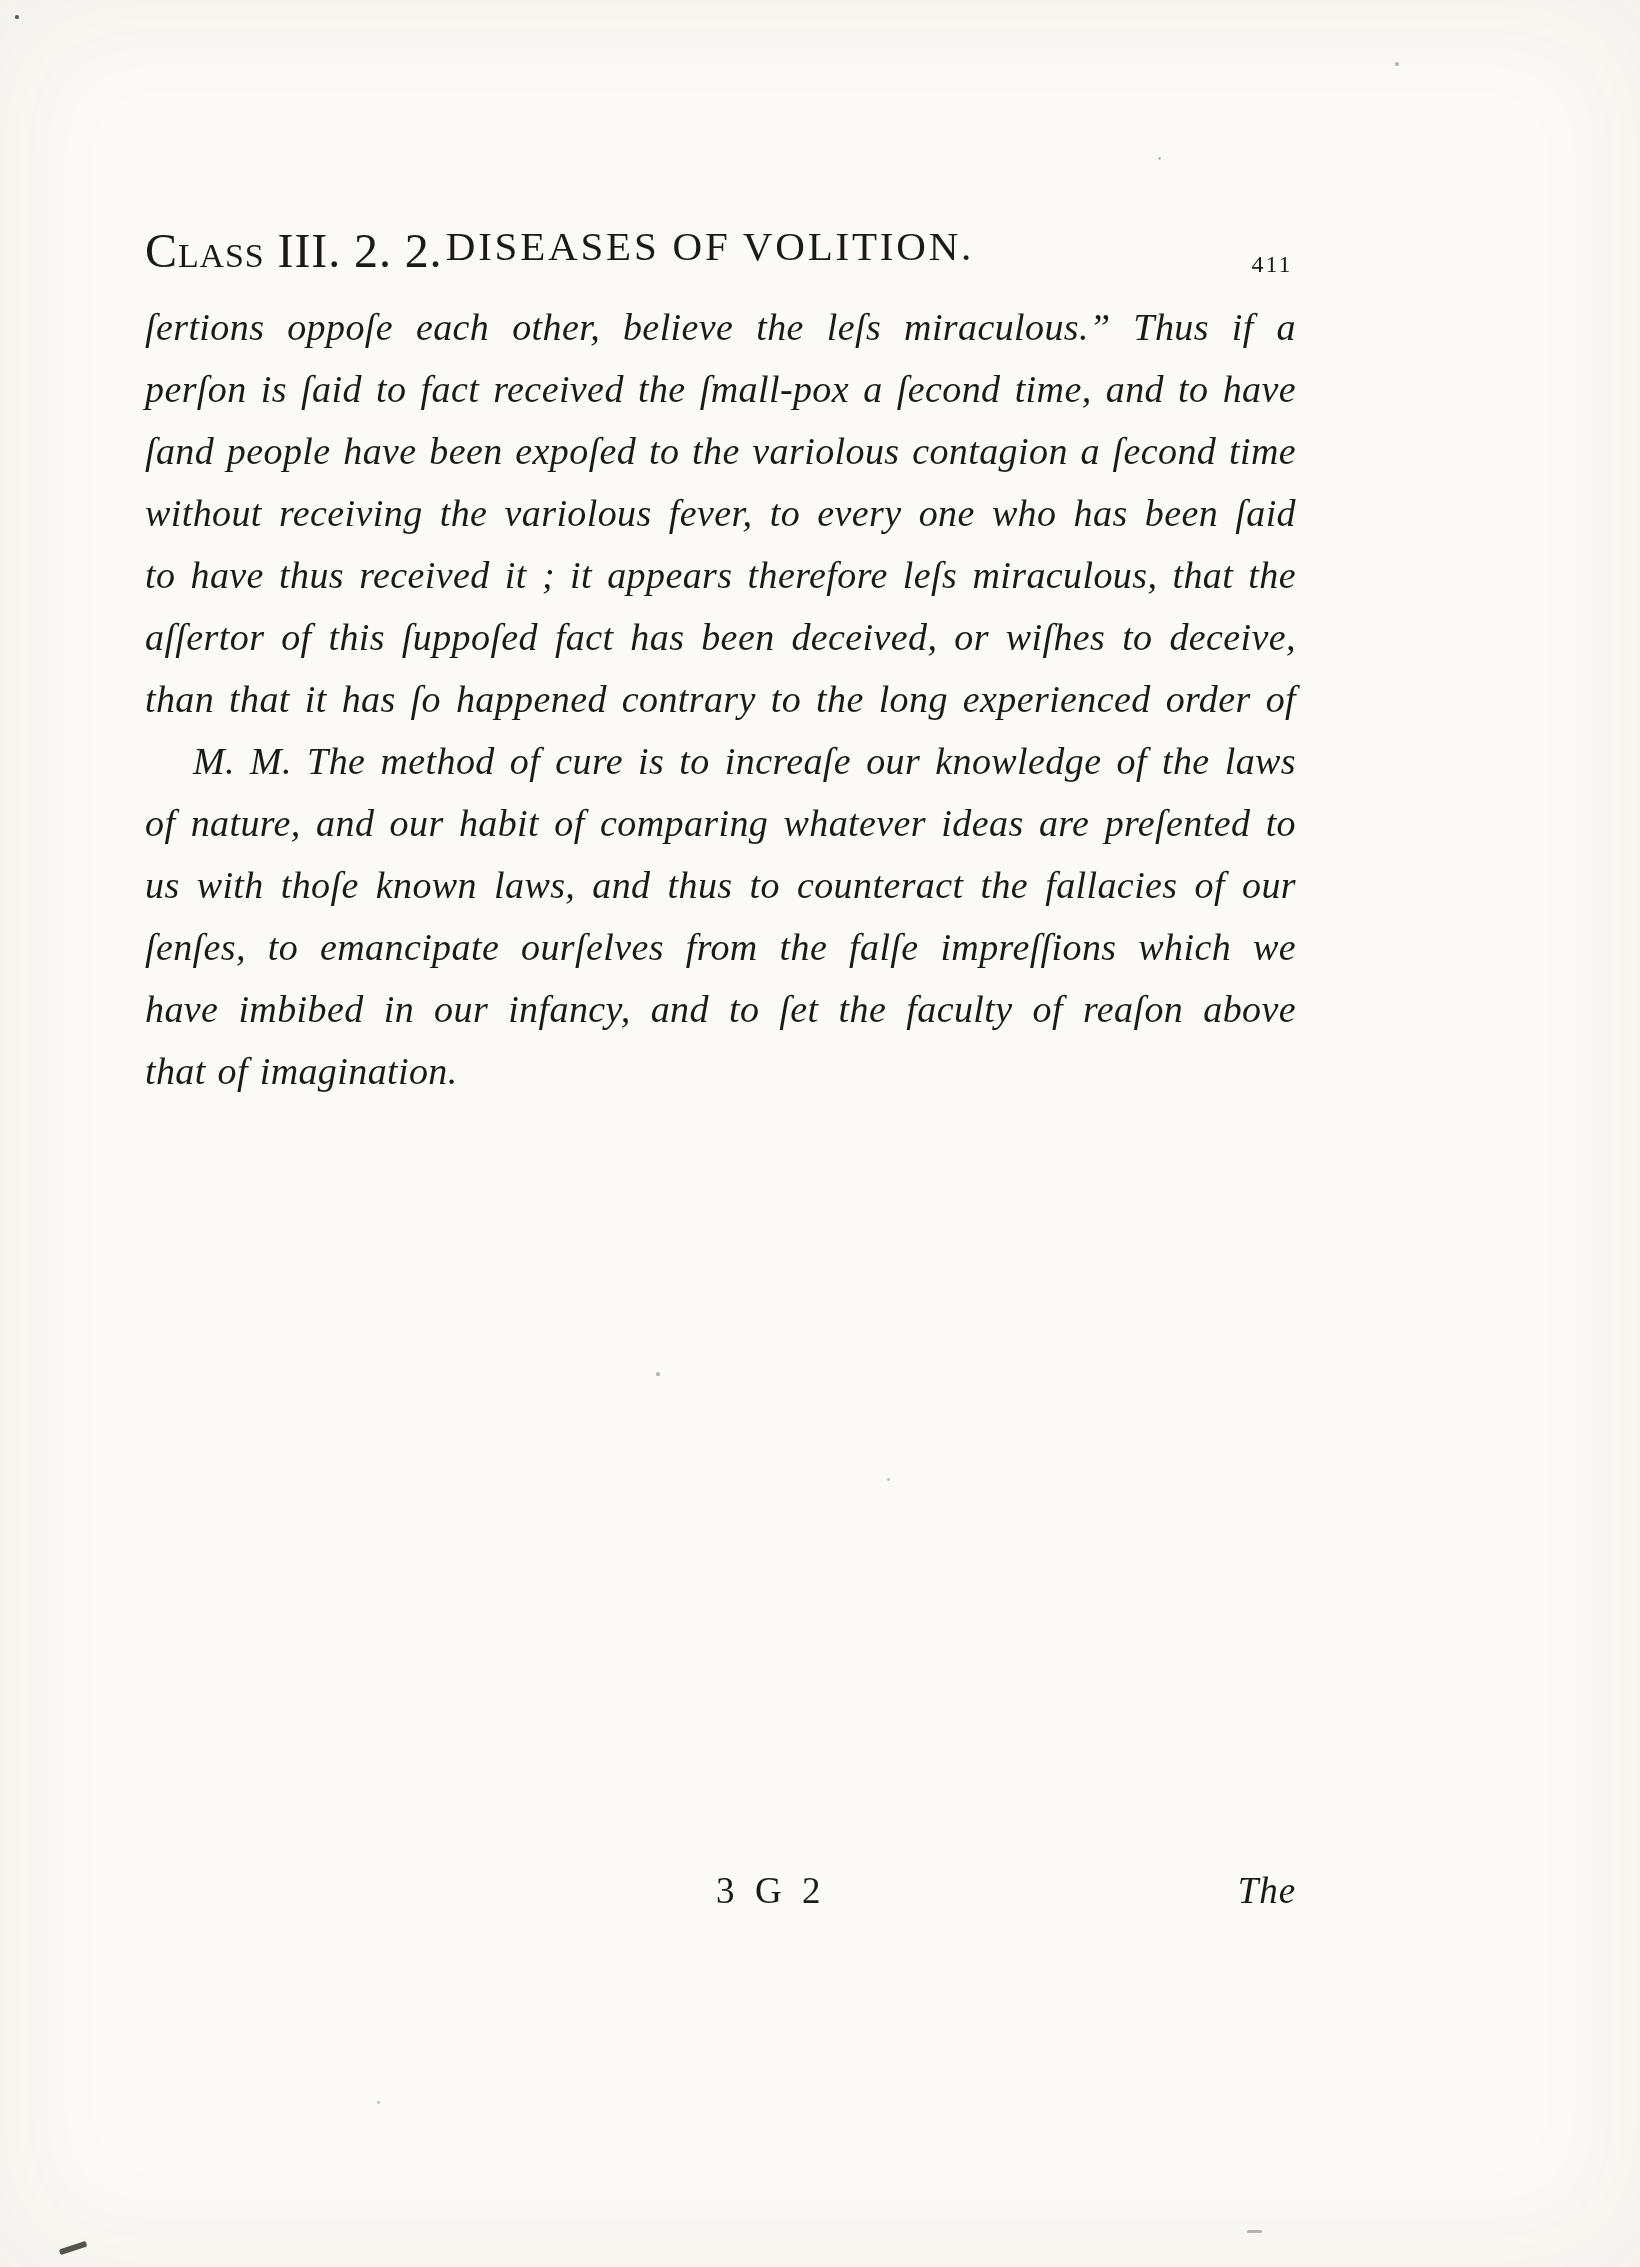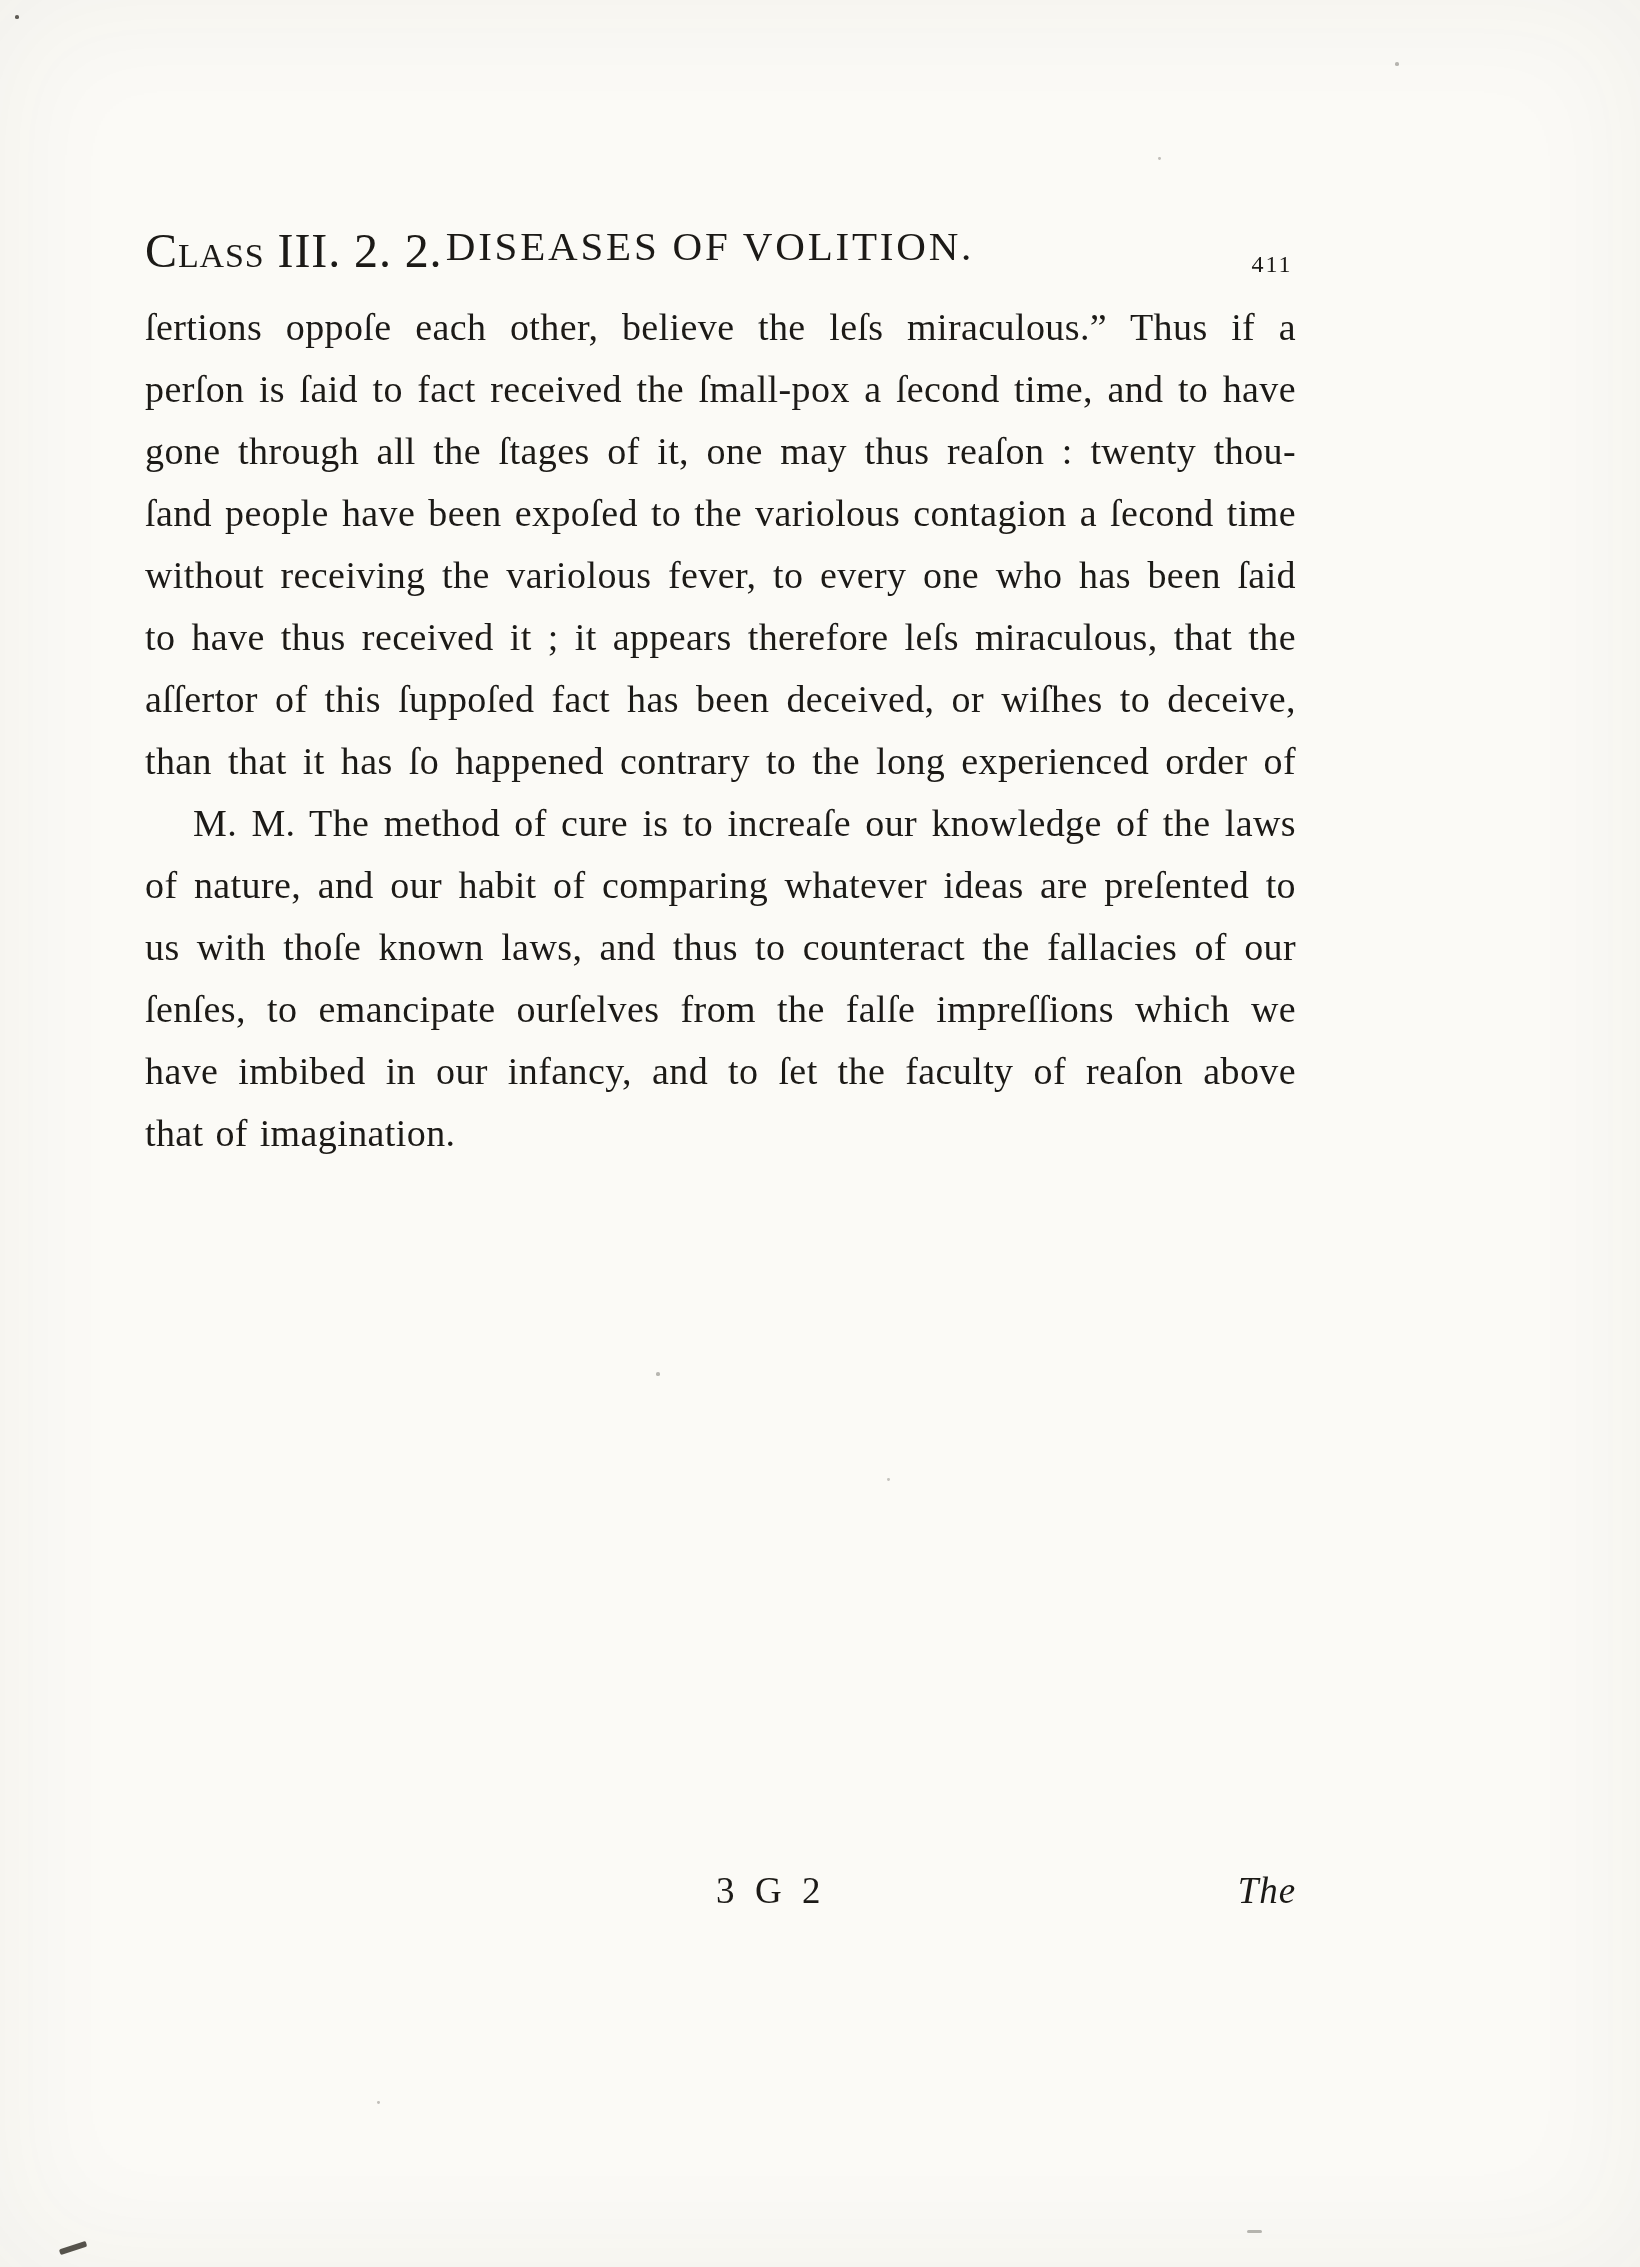--- a/index.html
+++ b/index.html
@@ -54,20 +54,21 @@
   
   .text-block {
     position: absolute;
     top: 296px;
     left: 145px;
     width: 1151px;
     font-size: 38px;
     line-height: 62px;
     letter-spacing: 0.4px;
     word-spacing: 1.9px;
+    font-style: italic;
   }
   .jline {
     text-align: justify;
     text-align-last: justify;
     white-space: normal;
   }
   .jline.para-end {
     text-align-last: left;
   }
   .jline.indent {
@@ -121,21 +122,20 @@
 
   <div class="header-row">
     <span class="class-label">Class III. 2. 2.</span>
     <span class="running-title">DISEASES OF VOLITION.</span>
     <span class="page-number">411</span>
   </div>
 
   <div class="text-block">
     <div class="jline">ſertions oppoſe each other, believe the leſs miraculous.”  Thus if a</div>
     <div class="jline">perſon is ſaid to fact received the ſmall-pox a ſecond time, and to have</div>
-    <div class="jline">gone through all the ſtages of it, one may thus reaſon :  twenty thou-</div>
     <div class="jline">ſand people have been expoſed to the variolous contagion a ſecond time</div>
     <div class="jline">without receiving the variolous fever, to every one who has been ſaid</div>
     <div class="jline">to have thus received it ;  it appears therefore leſs miraculous, that the</div>
     <div class="jline">aſſertor of this ſuppoſed fact has been deceived, or wiſhes to deceive,</div>
     <div class="jline">than that it has ſo happened contrary to the long experienced order of</div>
 
     <div class="jline indent">M. M. The method of cure is to increaſe our knowledge of the laws</div>
     <div class="jline">of nature, and our habit of comparing whatever ideas are preſented to</div>
     <div class="jline">us with thoſe known laws, and thus to counteract the fallacies of our</div>
     <div class="jline">ſenſes, to emancipate ourſelves from the falſe impreſſions which we</div>

